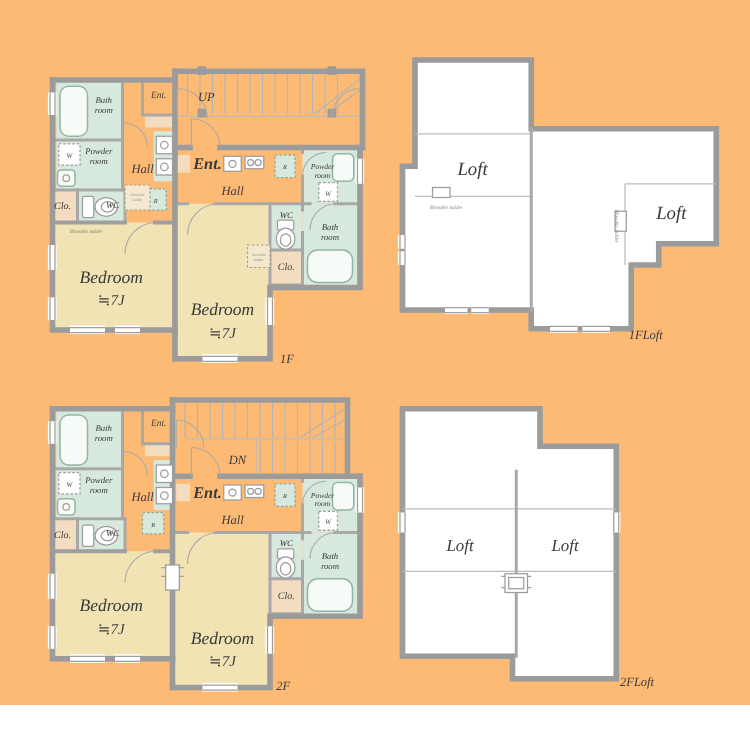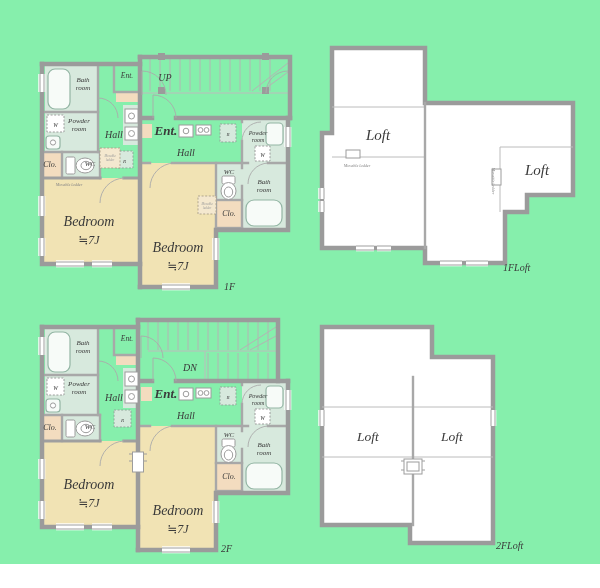--- a/index.html
+++ b/index.html
@@ -1,16 +1,16 @@
 <!DOCTYPE html>
 <html><head>
 <meta charset="utf-8">
 <style>
   html,body{margin:0;padding:0;background:#ffffff;}
-  .page{position:relative;width:600px;height:564px;background:#86efac;overflow:hidden;}
+  .page{position:relative;width:600px;height:564px;background:#fdba74;overflow:hidden;}
   svg{display:block}
   text{font-family:"Liberation Serif","DejaVu Serif",serif;font-style:italic;fill:#3a3a3a;}
   .tc{text-anchor:middle}
   .t6{font-size:6px}.t7{font-size:7px}.t75{font-size:7.5px}.t8{font-size:8px}
   .t10{font-size:10px}.t13{font-size:13px;font-weight:bold}
   .bed1{font-size:14px}.bed2{font-size:12px}.loft{font-size:15px}.loft2{font-size:13.5px}
   .t5{font-size:5px}.t55{font-size:5.5px}
   .tiny{font-size:4.2px;fill:#858585}.tiny3{font-size:3.2px;fill:#9a9a9a}
   .g{fill:#d7e9dd}.tan{fill:#f3dcbf}.yel{fill:#f1e3b4}
   .wall{stroke:#9b9b9b;fill:none;stroke-width:4.5;stroke-linecap:square}

